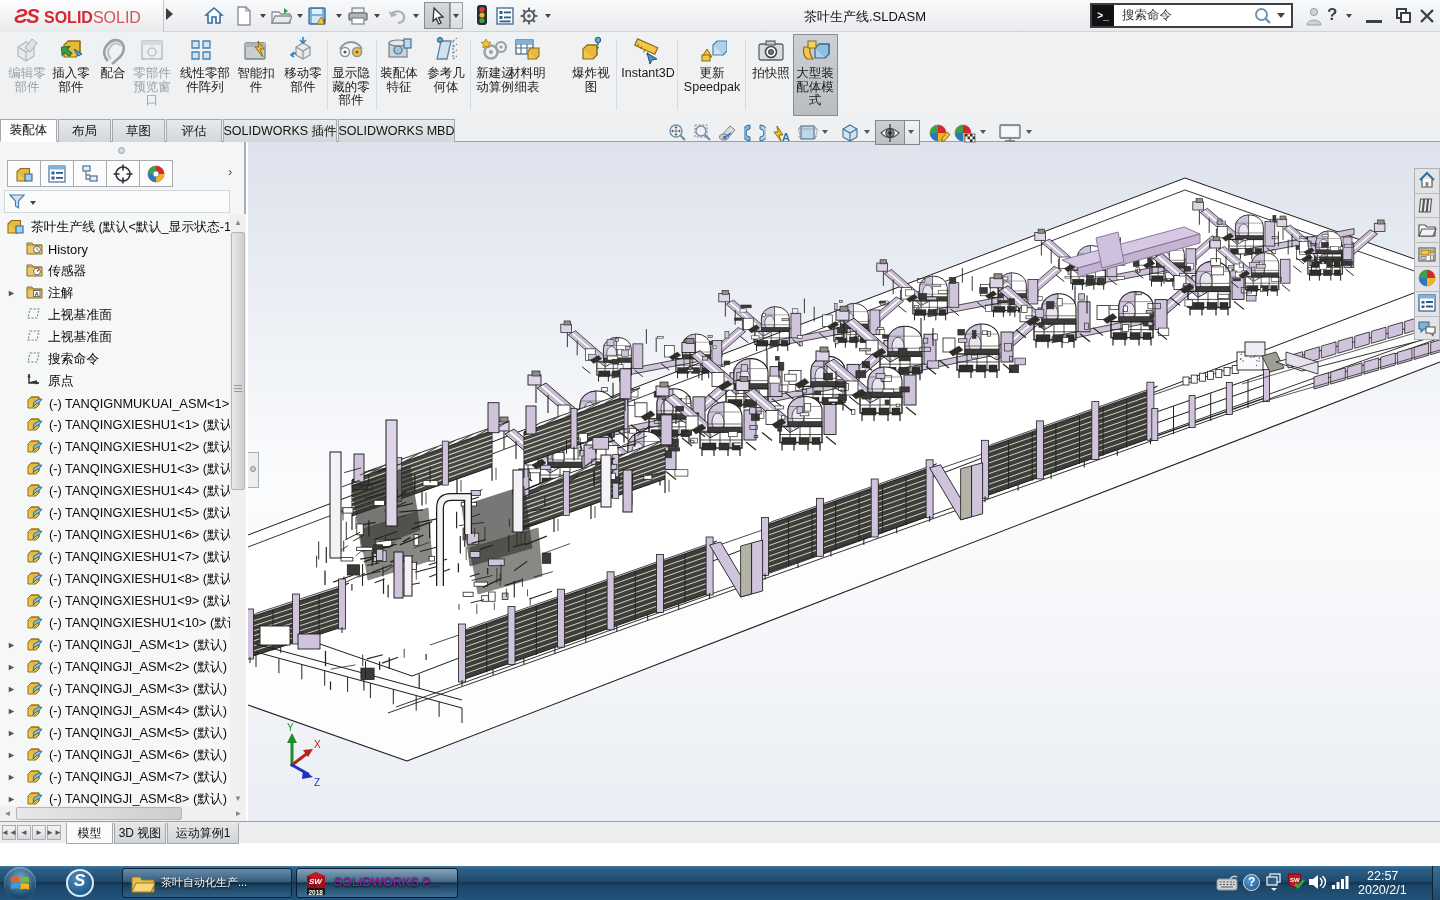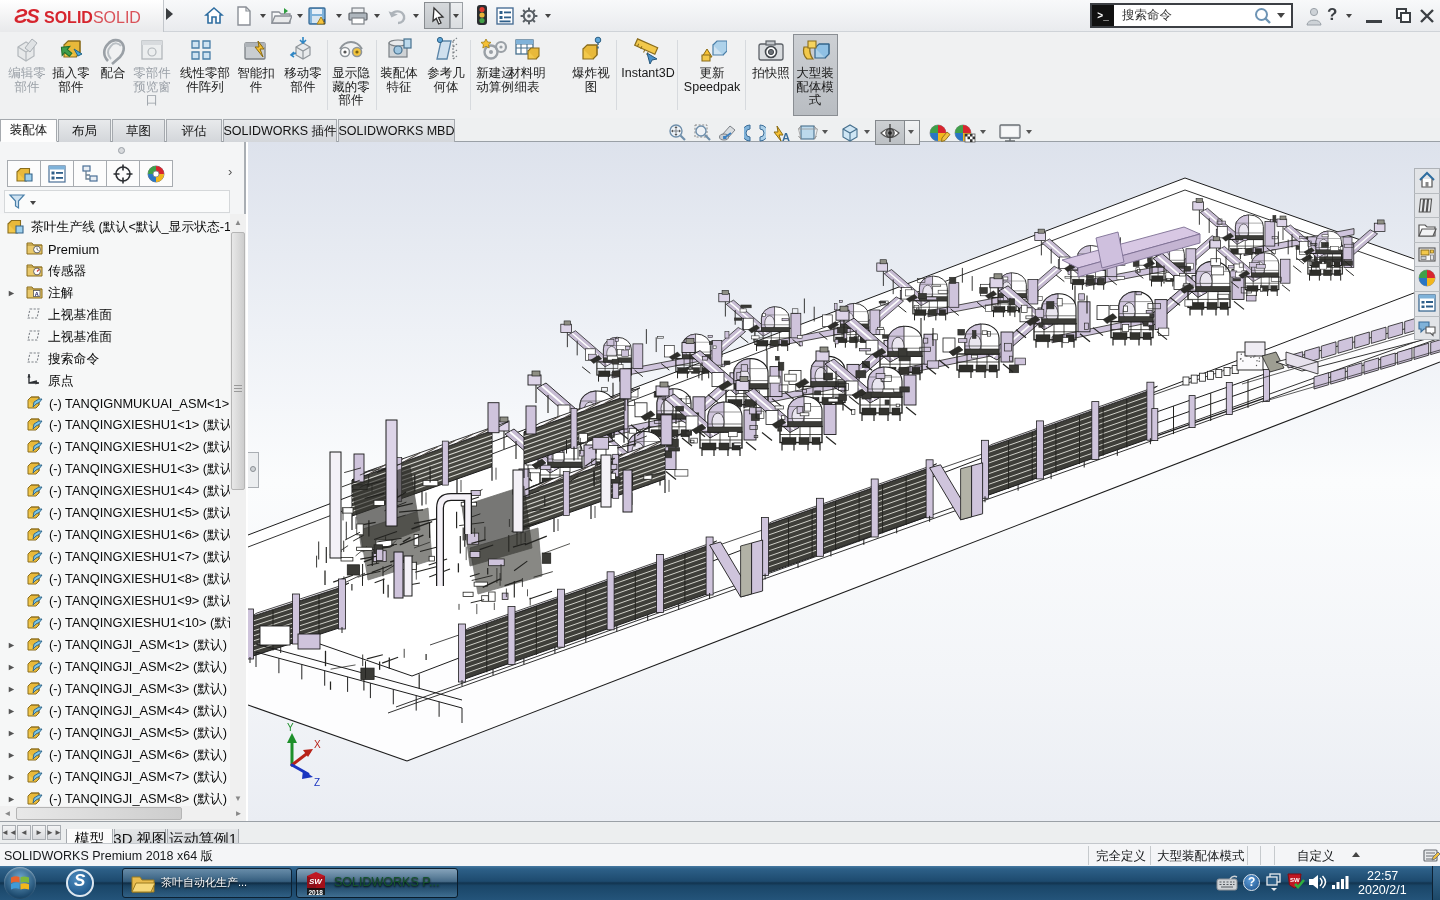--- a/index.html
+++ b/index.html
@@ -31,21 +31,21 @@
 .trow .tic{margin-right:5px;flex:none}
 .exp{position:absolute;width:10px;height:10px;font-size:9px;color:#555;line-height:10px}
 
 .sbv{position:absolute;background:#f0f0f0}
 .sbthumb{position:absolute;background:linear-gradient(90deg,#e8e8e8,#cdcdcd);border:1px solid #b5b5b5;border-radius:2px}
 .sbbtn{position:absolute;background:#f0f0f0;color:#888;font-size:8px;display:flex;align-items:center;justify-content:center}
 
 #gfx{left:248px;top:142px;width:1192px;height:679px;overflow:hidden}
 
 #mtabs{left:0;top:821px;width:1440px;height:22px;background:#eceeef;border-top:1px solid #9aa0a6}
-.mtab{position:absolute;top:7px;height:21px;white-space:nowrap;background:linear-gradient(#e4e6e8,#d2d5d8);border:1px solid #a5a9ae;border-top:none;font-size:15px;color:#111;display:flex;align-items:center;justify-content:center}
+.mtab{position:absolute;top:1px;height:21px;white-space:nowrap;background:linear-gradient(#e4e6e8,#d2d5d8);border:1px solid #a5a9ae;border-top:none;font-size:12px;color:#111;display:flex;align-items:center;justify-content:center}
 .mtab.act{background:#fbfbfb}
 .navb{position:absolute;top:3px;width:14px;height:15px;background:linear-gradient(#f2f3f4,#d8dadd);border:1px solid #aaaeb3;color:#555;font-size:8px;display:flex;align-items:center;justify-content:center}
 
 #status{left:0;top:843px;width:1440px;height:23px;background:#f4f5f7;border-top:1px solid #c3c7cc;font-size:12.5px;color:#16181a}
 .ssep{position:absolute;top:2px;width:1px;height:19px;background:#c6cacd}
 
 #taskbar{left:0;top:866px;width:1440px;height:34px;background:linear-gradient(#4679a1 0%,#2d6088 8%,#1d4a6e 45%,#12344f 50%,#1a4668 58%,#24547a 100%)}
 .tbtn{position:absolute;top:2px;height:30px;border-radius:3px;border:1px solid #0d2132;display:flex;align-items:center;color:#fff;font-size:12.5px;text-shadow:0 1px 2px #000}
 .tray{position:absolute;color:#fff}
 </style></head><body>
@@ -135,20 +135,21 @@
         <rect x="9" y="1.6" width="2" height="3.2" fill="#5a6066" transform="rotate(45 10 10)"></rect>
         <rect x="9" y="1.6" width="2" height="3.2" fill="#5a6066" transform="rotate(90 10 10)"></rect>
         <rect x="9" y="1.6" width="2" height="3.2" fill="#5a6066" transform="rotate(135 10 10)"></rect>
         <rect x="9" y="1.6" width="2" height="3.2" fill="#5a6066" transform="rotate(180 10 10)"></rect>
         <rect x="9" y="1.6" width="2" height="3.2" fill="#5a6066" transform="rotate(225 10 10)"></rect>
         <rect x="9" y="1.6" width="2" height="3.2" fill="#5a6066" transform="rotate(270 10 10)"></rect>
         <rect x="9" y="1.6" width="2" height="3.2" fill="#5a6066" transform="rotate(315 10 10)"></rect>
       </svg>
     </div>
 <div class="abs" style="left:545px;top:14px;width:0;height:0;border-left:3.5px solid transparent;border-right:3.5px solid transparent;border-top:4px solid #444"></div>
+<div id="ttitle" class="abs">茶叶生产线.SLDASM</div>
 <div id="searchbox" class="abs">
       <div class="cons">&gt;_</div>
       <div class="stext">搜索命令</div>
       <svg width="20" height="20" viewBox="0 0 20 20">
         <circle cx="8.5" cy="8.5" r="5.5" fill="none" stroke="#6d94b5" stroke-width="2"></circle>
         <line x1="12.5" y1="12.5" x2="17" y2="17" stroke="#6d94b5" stroke-width="2.4"></line>
       </svg>
       <div style="width:0;height:0;border-left:4px solid transparent;border-right:4px solid transparent;border-top:5px solid #444;margin:0 6px 0 4px"></div>
     </div>
 <div class="abs ticon" style="left:1303px">
@@ -2077,21 +2078,21 @@
             </svg></span>
           <span>茶叶生产线 (默认&lt;默认_显示状态-1&gt;</span>
         </div>
 <div class="trow" style="left:26px;top:24px">
           <span class="tic"><svg width="17" height="15" viewBox="0 0 17 15">
               <path d="M1 3 h5 l1.5 2 H16 v9 H1 z" fill="#e9c96d" stroke="#8a6d1c" stroke-width="1"></path>
               <path d="M1 5 h15" stroke="#8a6d1c" stroke-width=".7"></path>
               <circle cx="11" cy="9.5" r="3.4" fill="#fff" stroke="#555" stroke-width=".9"></circle>
               <path d="M11 7.5 v2 l1.5 1" stroke="#555" stroke-width=".9" fill="none"></path>
             </svg></span>
-          <span>Premium</span>
+          <span>History</span>
         </div>
 <div class="trow" style="left:26px;top:46px">
           <span class="tic"><svg width="17" height="15" viewBox="0 0 17 15">
               <path d="M1 3 h5 l1.5 2 H16 v9 H1 z" fill="#e9c96d" stroke="#8a6d1c" stroke-width="1"></path>
               <path d="M1 5 h15" stroke="#8a6d1c" stroke-width=".7"></path>
               <circle cx="11" cy="9.5" r="3.4" fill="#fff" stroke="#555" stroke-width=".9"></circle>
               <path d="M11 9.5 l2 -2" stroke="#c33" stroke-width="1.1"></path>
             </svg></span>
           <span>传感器</span>
         </div>
@@ -2325,37 +2326,20 @@
 </div>
 <div id="mtabs" class="abs">
 <div class="navb" style="left:2px">◄◄</div>
 <div class="navb" style="left:17px">◄</div>
 <div class="navb" style="left:32px">►</div>
 <div class="navb" style="left:47px">►►</div>
 <div class="mtab act" style="left:66px;width:47px">模型</div>
 <div class="mtab" style="left:114px;width:52px">3D 视图</div>
 <div class="mtab" style="left:167px;width:72px">运动算例1</div>
 </div>
-<div id="status" class="abs">
-<div class="abs" style="left:4px;top:4px">SOLIDWORKS Premium 2018 x64 版</div>
-<div class="ssep" style="left:1088px"></div>
-<div class="abs" style="left:1096px;top:4px">完全定义</div>
-<div class="ssep" style="left:1150px"></div>
-<div class="abs" style="left:1157px;top:4px">大型装配体模式</div>
-<div class="ssep" style="left:1247px"></div>
-<div class="ssep" style="left:1260px"></div>
-<div class="ssep" style="left:1274px"></div>
-<div class="abs" style="left:1297px;top:4px">自定义</div>
-<div class="abs" style="left:1352px;top:8px;width:0;height:0;border-left:4px solid transparent;border-right:4px solid transparent;border-bottom:5px solid #444"></div>
-<div class="abs" style="left:1422px;top:2px"><svg width="18" height="18" viewBox="0 0 18 18">
-          <rect x="2" y="4" width="13" height="11" rx="1" fill="#e8eaec" stroke="#6a6f74" stroke-width="1.2"></rect>
-          <path d="M4 7 h9 M4 10 h9 M4 13 h6" stroke="#6a6f74" stroke-width="1"></path>
-          <path d="M11 11 l5 -5 2 2 -5 5 -3 1 z" fill="#f0c040" stroke="#6a6f74" stroke-width=".9"></path>
-        </svg></div>
-</div>
 <div id="taskbar" class="abs"></div>
 <div class="abs" style="left:4px;top:867px;width:32px;height:32px;border-radius:50%;background:radial-gradient(circle at 50% 35%,#6ea6cc,#1d4a6e 70%,#0d2940);box-shadow:inset 0 1px 2px rgba(255,255,255,.5)"></div>
 <div class="abs" style="left:10px;top:873px"><svg width="20" height="20" viewBox="0 0 20 20">
         <g transform="translate(1,1) scale(1.00)">
 <path d="M0 3.5 Q4.5 1.5 8.5 3 L8.5 8.5 Q4.5 7 0 9 Z" fill="#e8622c"></path>
 <path d="M9.5 3.2 Q13.5 1.8 18 3.6 L18 9 Q13.5 7.4 9.5 8.7 Z" fill="#7db83a"></path>
 <path d="M0 10 Q4.5 8 8.5 9.5 L8.5 15 Q4.5 13.5 0 15.5 Z" fill="#3f9bd8"></path>
 <path d="M9.5 9.8 Q13.5 8.4 18 10.2 L18 15.6 Q13.5 14 9.5 15.4 Z" fill="#f2b71c"></path>
 </g>
       </svg></div>
@@ -2370,21 +2354,21 @@
 <div class="abs" style="left:161px;top:875px;color:#fff;font-size:11px;text-shadow:0 1px 2px #000">茶叶自动化生产...</div>
 <div class="tbtn" style="left:296px;width:162px;background:linear-gradient(rgba(255,255,255,.42),rgba(255,255,255,.18) 45%,rgba(20,50,75,.25) 50%,rgba(120,165,195,.35));top:868px;border-color:#0a1c2b"></div>
 <div class="abs" style="left:303px;top:870px"><svg width="26" height="26" viewBox="0 0 26 26">
         <path d="M4 6 l9 -4 9 4 v12 l-9 4 -9 -4 z" fill="#c01722"></path>
         <path d="M4 6 l9 4 v12 l-9 -4 z" fill="#8e0f18"></path>
         <path d="M13 10 l9 -4 v12 l-9 4 z" fill="#a31019"></path>
         <text x="6" y="14" font-size="8" font-weight="bold" fill="#fff" font-style="italic">SW</text>
         <rect x="4" y="18" width="18" height="7" fill="#111" opacity=".85"></rect>
         <text x="5.5" y="24.5" font-size="6.5" font-weight="bold" fill="#fff">2018</text>
       </svg></div>
-<div class="abs" style="left:334px;top:875px;color:#14532d;font-size:12.5px;text-shadow:0 1px 2px #000">SOLIDWORKS P...</div>
+<div class="abs" style="left:334px;top:875px;color:#a21caf;font-size:12.5px;text-shadow:0 1px 2px #000">SOLIDWORKS P...</div>
 <div class="abs" style="left:1216px;top:875px"><svg width="22" height="16" viewBox="0 0 22 16">
         <rect x="1" y="4" width="20" height="11" rx="2" fill="#cfd3d6" stroke="#8b9096" stroke-width="1"></rect>
         <path d="M3.5 7 h2 M7 7 h2 M10.5 7 h2 M14 7 h2 M17 7 h1.5 M3.5 9.5 h2 M7 9.5 h2 M10.5 9.5 h2 M14 9.5 h2 M17 9.5 h1.5 M5 12 h12" stroke="#555b61" stroke-width="1"></path>
         <path d="M14 4 q3 -4 7 -2" fill="none" stroke="#cfd3d6" stroke-width="1.4"></path>
       </svg></div>
 <div class="abs" style="left:1243px;top:874px;width:17px;height:17px;border-radius:50%;background:radial-gradient(circle at 40% 35%,#5b9bd8,#1c4f86);border:1px solid #dfe6ee"></div>
 <div class="abs" style="left:1248px;top:875px;color:#fff;font-size:12px;font-weight:bold">?</div>
 <div class="abs" style="left:1266px;top:873px"><svg width="16" height="18" viewBox="0 0 16 18">
         <rect x="4" y="1" width="10" height="8" fill="none" stroke="#e8ecef" stroke-width="1.3"></rect>
         <rect x="1" y="4" width="10" height="8" fill="#2d6088" stroke="#e8ecef" stroke-width="1.3"></rect>

